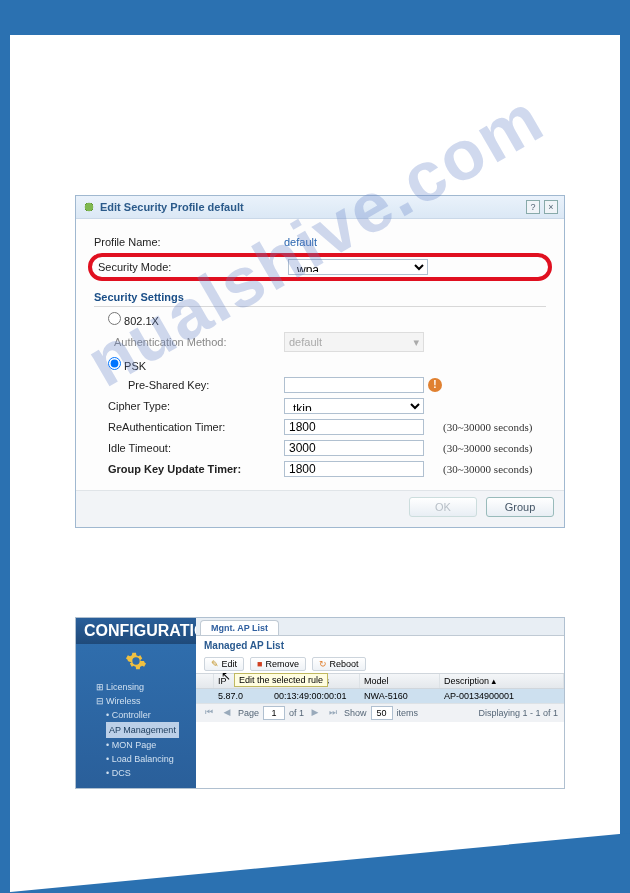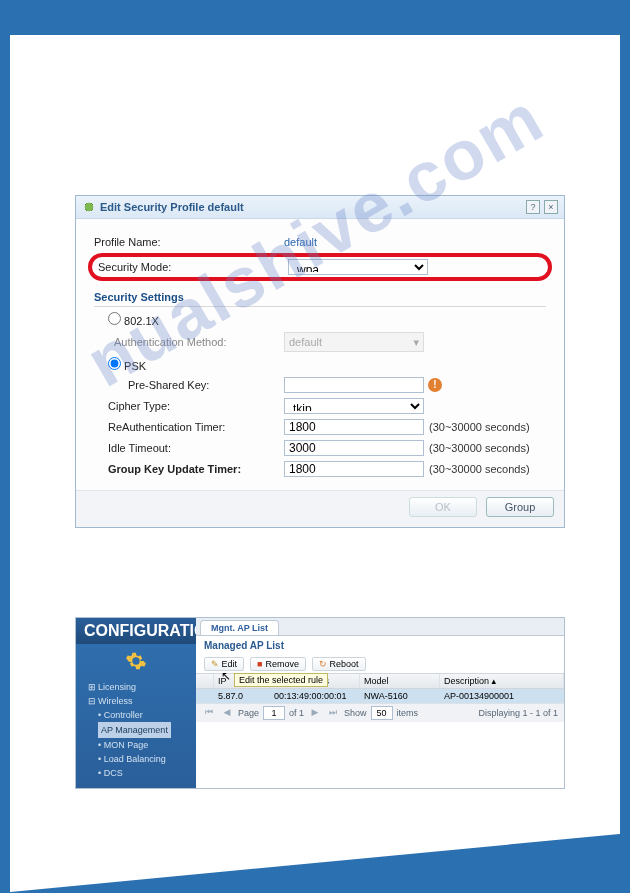--- a/index.html
+++ b/index.html
@@ -113,21 +113,21 @@
   .select-disabled {
     width: 140px; height: 20px;
     border: 1px solid #ddd;
     background: #f4f4f4;
     color: #aaa;
     padding: 2px 4px;
     display: inline-flex;
     align-items: center;
     justify-content: space-between;
   }
-  .hint { margin-left: 5px; color: #333; }
+  .hint { margin-left: 19px; color: #333; font-family: Liberation Serif, serif; }
   .warn-icon {
     width: 14px; height: 14px;
     background: #e08030;
     border-radius: 50%;
     display: inline-block;
     vertical-align: middle;
     margin-left: 4px;
     text-align: center;
     color: #fff;
     font-weight: bold;
@@ -186,21 +186,21 @@
     background: linear-gradient(#2a5f9a, #1f4a7a);
     padding: 4px 8px;
     font-weight: bold;
     font-size: 16px;
   }
   .sb-gear {
     text-align: center;
     padding: 6px 0;
   }
   .sb-gear svg { fill: #f0c040; }
-  .sb-tree { padding: 0 4px 8px 4px; font-size: 9px; line-height: 14px; }
+  .sb-tree { padding: 0 4px 8px 12px; font-size: 9px; line-height: 14px; }
   .sb-tree .node { padding-left: 8px; color: #d0e0f0; }
   .sb-tree .node.sel {
     background: #bcd0e8;
     color: #1a3a5a;
     padding: 1px 3px;
     display: inline-block;
   }
   .main {
     flex: 1;
     display: flex;

